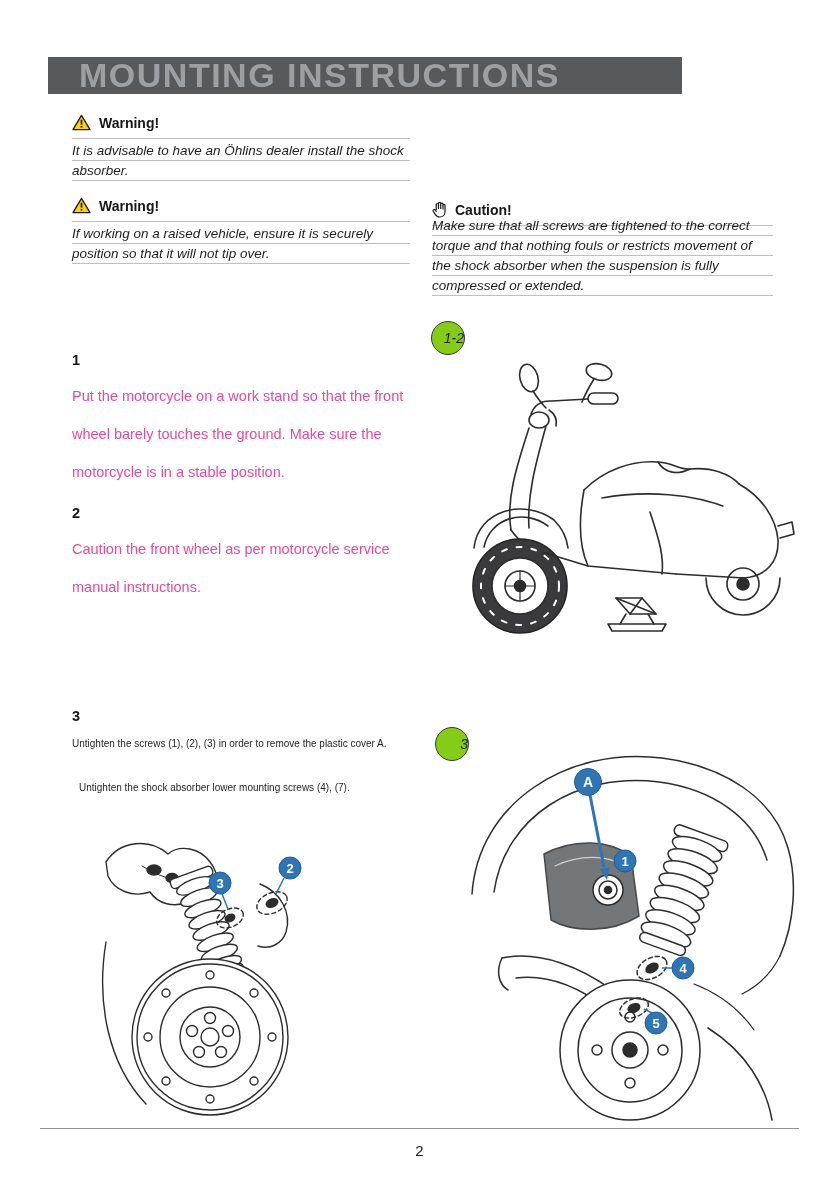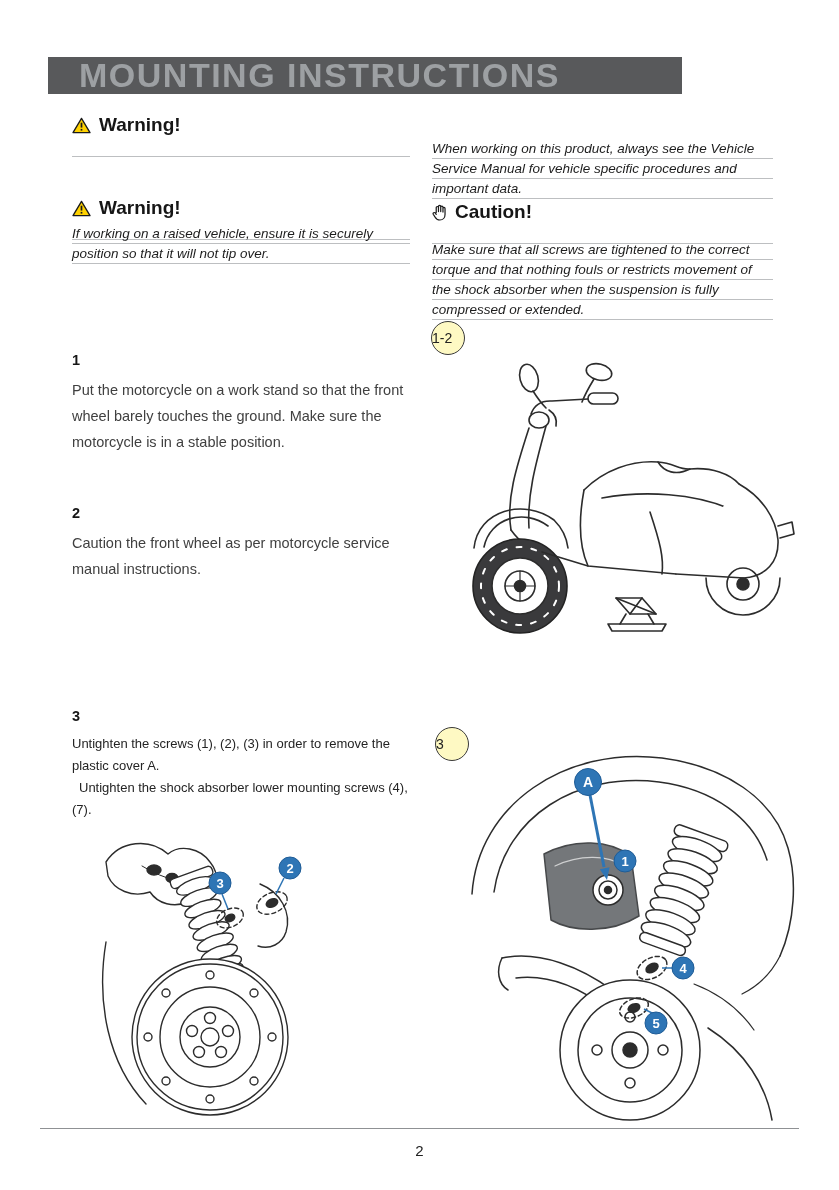--- a/index.html
+++ b/index.html
@@ -11,36 +11,36 @@
   .abs { position:absolute; }
   .band { position:absolute; left:40px; top:57px; width:634px; height:37px; background:#58595b;margin-left:8px; }
   .band h1 {
     font-size:34px; font-weight:bold; letter-spacing:1.5px; color:#9da0a3;
     line-height:37px; padding-left:31px; white-space:nowrap;
   }
   .col-l { left:72px; width:338px; }
   .col-r { left:432px; width:341px; }
   .nheading {
     display:flex; align-items:center; gap:8px;
-    font-size:19px; font-weight:bold; color:#161616;
-    padding-bottom:20px; border-bottom:1px solid #bdbfc1;
+    font-size:14px; font-weight:bold; color:#161616;
+    padding-bottom:7px; border-bottom:1px solid #bdbfc1;
   }
   .nheading .nicon { display:inline-flex; align-items:center; }
   .nbody {
     font-style:italic; font-size:13.5px; line-height:20px; color:#1d1d1d;
     background-image:repeating-linear-gradient(to bottom, transparent 0, transparent 19px, #bdbfc1 19px, #bdbfc1 20px);
   }
   .stepnum { font-size:14.5px; font-weight:bold; color:#161616; }
-  .steptext { font-size:14.5px; line-height:26px; color:#404040; }
-  .steptext3 { font-size:13px; line-height:22px; color:#242424; }
+  .steptext { font-size:14.5px; line-height:38px; color:#ec4899; }
+  .steptext3 { font-size:10px; line-height:22px; color:#242424; }
   .indent { text-indent:7px; }
   .figlabel {
     position:absolute; width:34px; height:34px; border:1.6px solid #3a3a3a; border-radius:50%;
-    display:flex; align-items:center; justify-content:flex-start;
-    font-size:14px; color:#222; background:#fef9c3;
+    display:flex; align-items:center; justify-content:flex-end;
+    font-size:14px; color:#222; background:#84cc16;font-style:italic;
   }
   .footline { position:absolute; left:40px; top:1128px; width:759px; height:1px; background:#8f9194; }
   .pageno { position:absolute; left:0; top:1142px; width:100%; text-align:center; font-size:15px; color:#222; }
   svg text { font-family:"Liberation Sans", sans-serif; }
 </style>
 </head>
 <body>
 
 <div class="page">
 
@@ -51,44 +51,44 @@
   <div class="abs col-l nheading" style="top:114px">
     <span class="nicon">
       <svg width="19" height="17" viewBox="0 0 20 18">
         <path d="M10 1.5 L19 16.5 H1 Z" fill="#ffd200" stroke="#1a1a1a" stroke-width="1.4" stroke-linejoin="round"></path>
         <rect x="9.1" y="6" width="1.8" height="5.2" fill="#1a1a1a"></rect>
         <rect x="9.1" y="12.6" width="1.8" height="1.8" fill="#1a1a1a"></rect>
       </svg>
     </span>
     <span>Warning!</span>
   </div>
+  <p class="abs col-l nbody" style="top:141px">It is advisable to have an Öhlins dealer install the shock absorber.</p>
 
   <div class="abs col-l nheading" style="top:197px">
     <span class="nicon">
       <svg width="19" height="17" viewBox="0 0 20 18">
         <path d="M10 1.5 L19 16.5 H1 Z" fill="#ffd200" stroke="#1a1a1a" stroke-width="1.4" stroke-linejoin="round"></path>
         <rect x="9.1" y="6" width="1.8" height="5.2" fill="#1a1a1a"></rect>
         <rect x="9.1" y="12.6" width="1.8" height="1.8" fill="#1a1a1a"></rect>
       </svg>
     </span>
     <span>Warning!</span>
   </div>
   <p class="abs col-l nbody" style="top:224px">If working on a raised vehicle, ensure it is securely position so that it will not tip over.</p>
 
-  <p class="abs col-r nbody" style="top:139px">When working on this product, always see the Vehicle Service Manual for vehicle specific procedures and important data.</p>
 
   <div class="abs col-r nheading" style="top:201px">
     <span class="nicon">
       <svg width="15" height="17" viewBox="0 0 16 18">
         <path d="M4.5 9 V3.8 a1.2 1.2 0 0 1 2.4 0 V8 M6.9 8 V2.6 a1.2 1.2 0 0 1 2.4 0 V8 M9.3 8 V3.4 a1.2 1.2 0 0 1 2.4 0 V8.5 M11.7 8.5 V4.6 a1.1 1.1 0 0 1 2.2 0 V11 c0 3.5 -2.2 6 -5.5 6 c-2.8 0 -4.2 -1.4 -5.6 -3.8 L1.3 10.9 c-0.5 -0.9 0.1 -1.9 1.1 -1.9 c0.6 0 1 0.3 1.4 0.8 l0.7 1.2" fill="none" stroke="#1a1a1a" stroke-width="1.3" stroke-linejoin="round" stroke-linecap="round"></path>
       </svg>
     </span>
     <span>Caution!</span>
   </div>
-  <p class="abs col-r nbody" style="top:240px">Make sure that all screws are tightened to the correct torque and that nothing fouls or restricts movement of the shock absorber when the suspension is fully compressed or extended.</p>
+  <p class="abs col-r nbody" style="top:216px">Make sure that all screws are tightened to the correct torque and that nothing fouls or restricts movement of the shock absorber when the suspension is fully compressed or extended.</p>
 
   <div class="abs col-l stepnum" style="top:352px">1</div>
   <p class="abs col-l steptext" style="top:377px">Put the motorcycle on a work stand so that the front wheel barely touches the ground. Make sure the motorcycle is in a stable position.</p>
 
   <div class="abs col-l stepnum" style="top:505px">2</div>
   <p class="abs col-l steptext" style="top:530px">Caution the front wheel as per motorcycle service manual instructions.</p>
 
   <div class="abs col-l stepnum" style="top:708px">3</div>
   <p class="abs col-l steptext3" style="top:733px">Untighten the screws (1), (2), (3) in order to remove the plastic cover A.</p>
   <p class="abs col-l steptext3 indent" style="top:777px">Untighten the shock absorber lower mounting screws (4), (7).</p>

